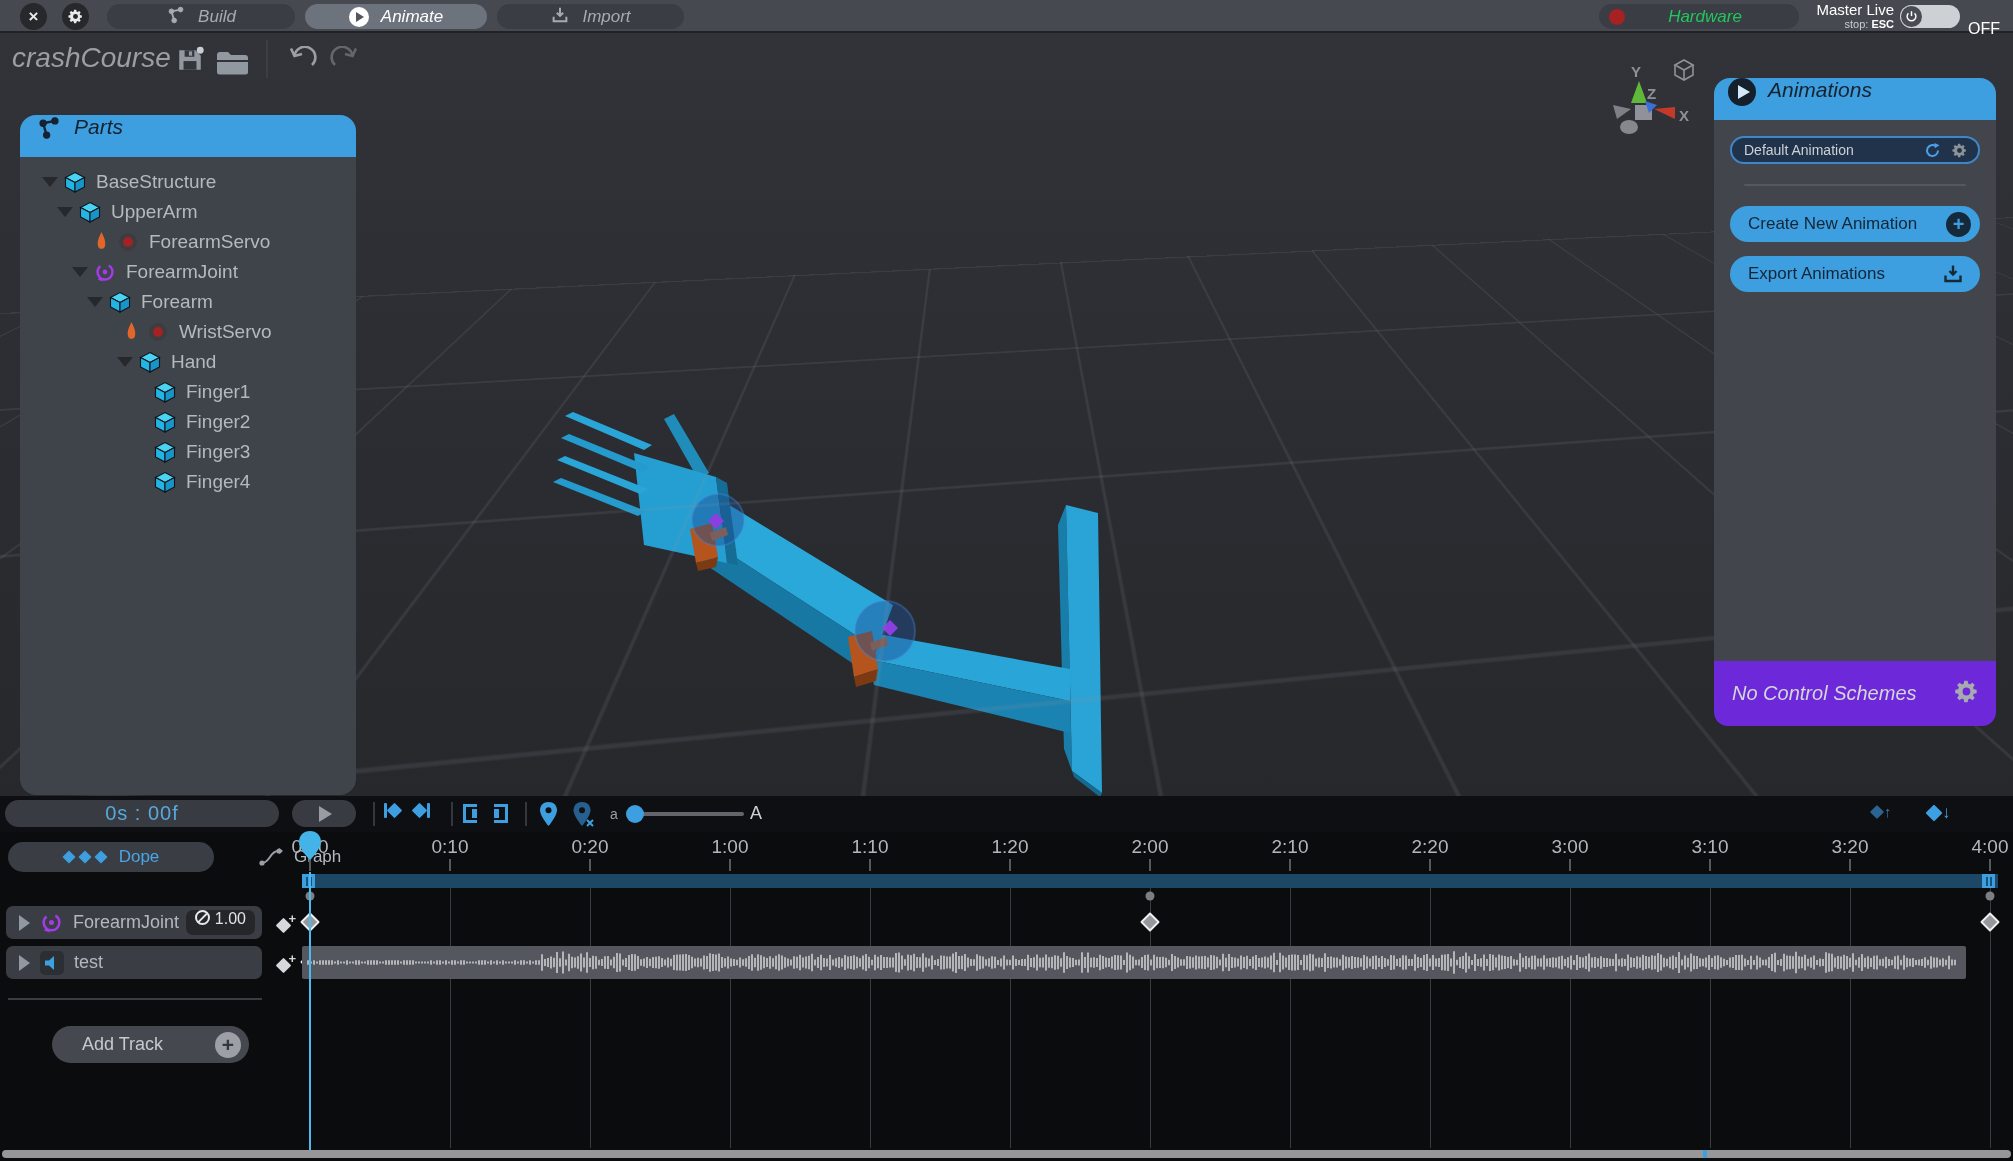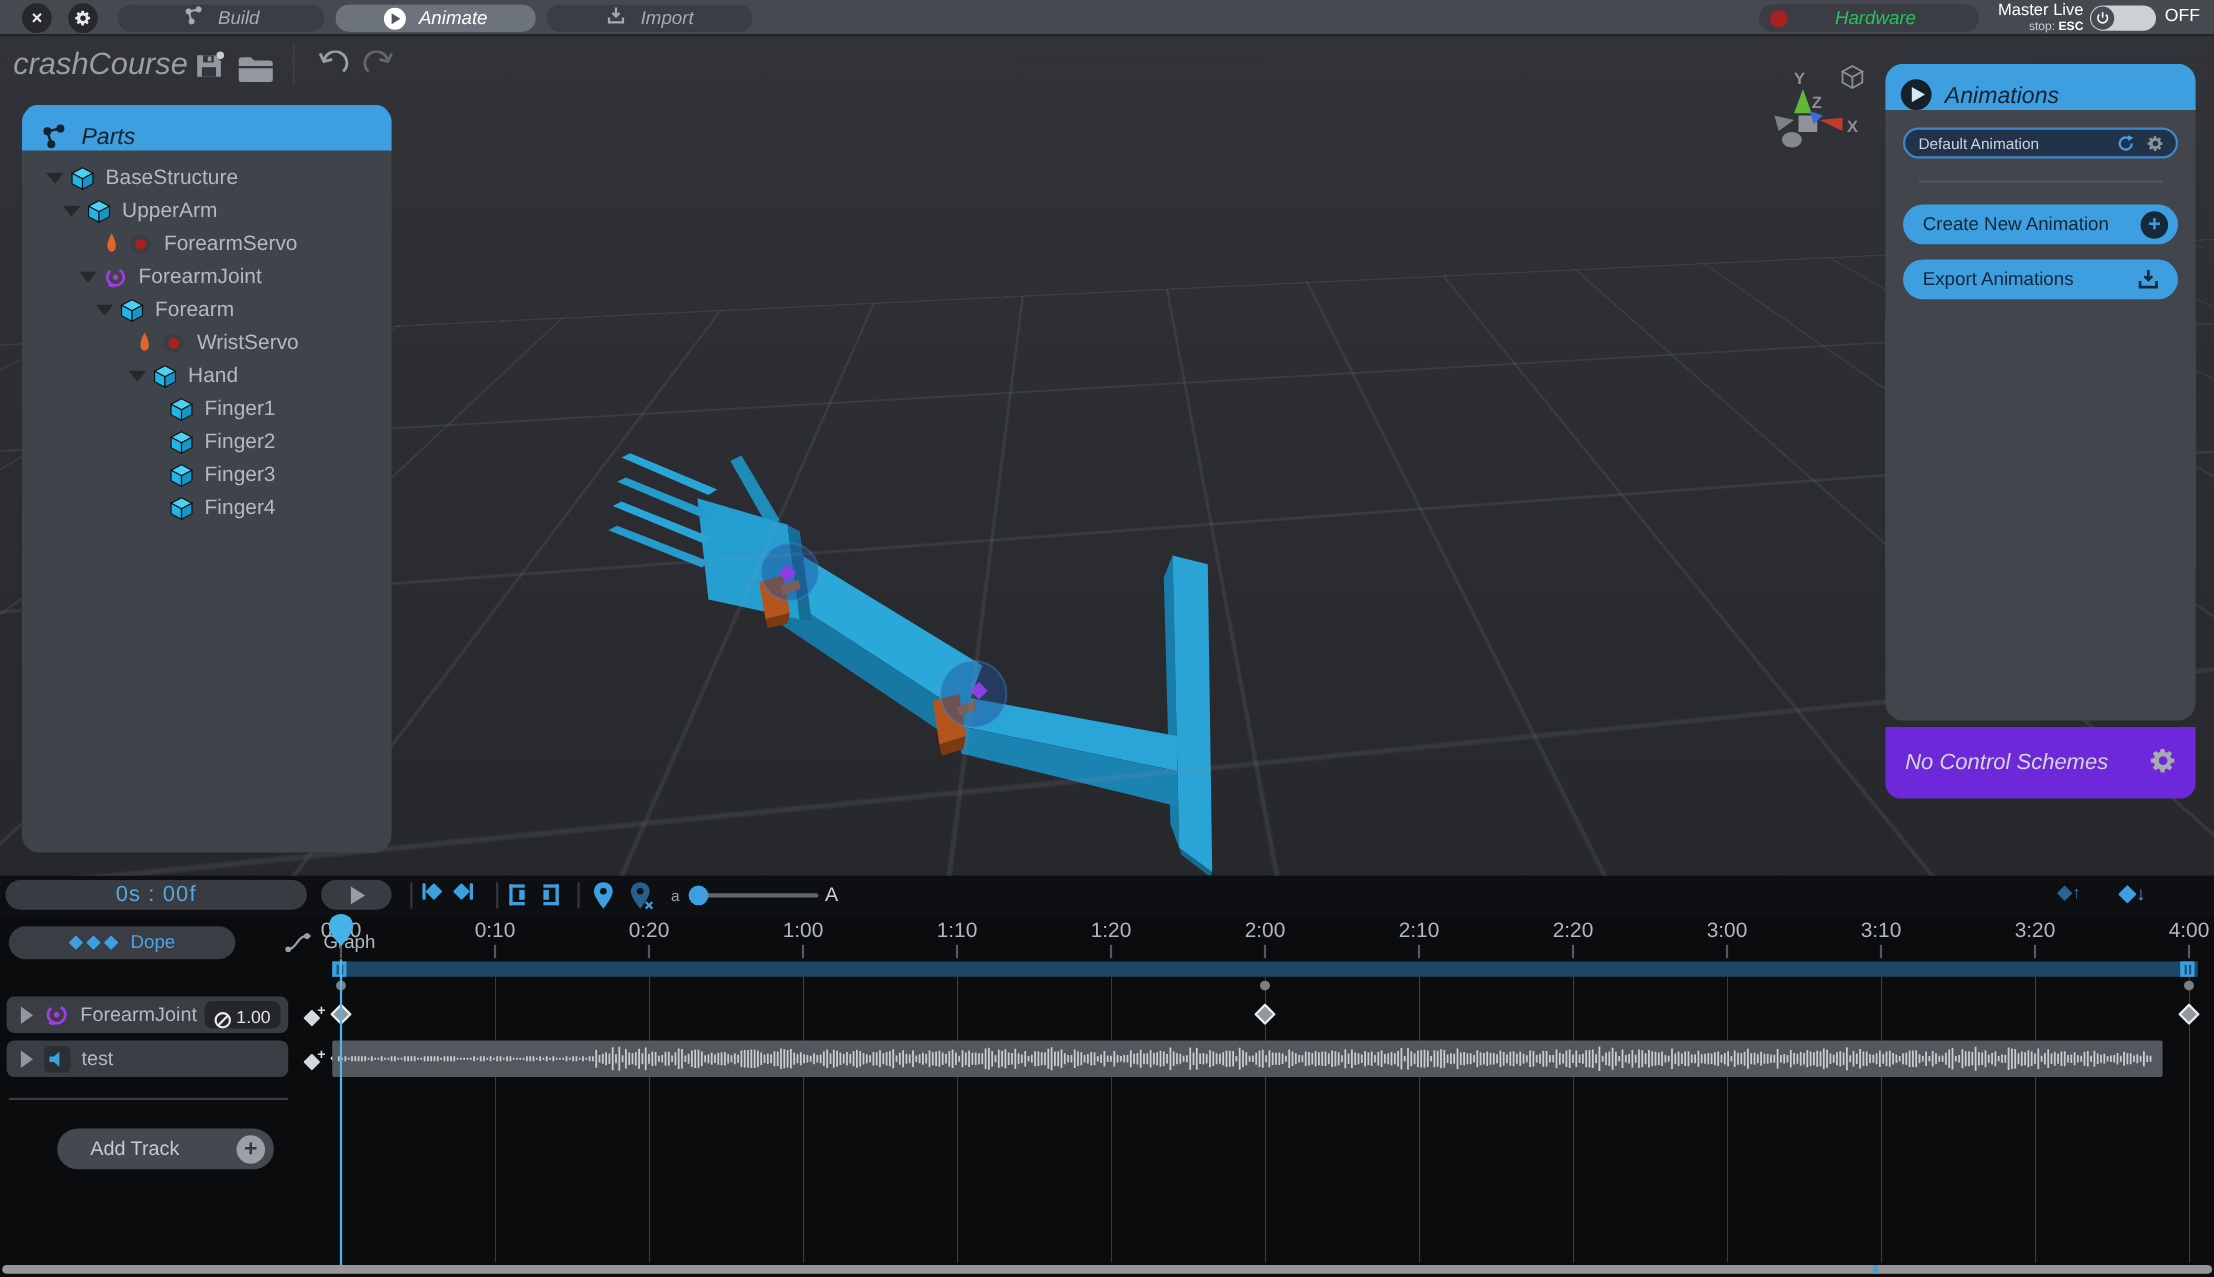--- a/index.html
+++ b/index.html
@@ -21,21 +21,21 @@
   .play-chip i { width:0; height:0; border-left:8px solid #53565c; border-top:5px solid transparent; border-bottom:5px solid transparent; margin-left:2px; }
   #hardware-pill { position:absolute; left:1599px; top:4px; width:200px; height:25px; border-radius:13px; background:#3a3d43; display:flex; align-items:center; }
   #hardware-dot { width:16px; height:16px; border-radius:50%; background:#a62121; margin-left:10px; }
   #hardware-label { flex:1; text-align:center; font-style:italic; font-size:17px; color:#22c55e; margin-right:14px; }
   #master-live { position:absolute; left:1804px; top:1px; width:90px; text-align:right; color:#fff; }
   #master-live .ml-title { font-size:15px; }
   #master-live .ml-hint { font-size:11px; color:#c9ccd1; }
   #master-live .ml-hint b { color:#fff; }
   #live-toggle { position:absolute; left:1900px; top:5px; width:60px; height:23px; border-radius:12px; background:#cdd0d5; cursor:pointer; }
   #live-knob { position:absolute; left:1px; top:1px; width:21px; height:21px; border-radius:50%; background:#494d53; display:flex; align-items:center; justify-content:center; }
-  #off-label { position:absolute; left:1968px; top:6px; font-size:16px; color:#fff; }
+  #off-label { position:absolute; left:1968px; top:20px; font-size:16px; color:#fff; }
 
   
   #project-title { position:absolute; left:12px; top:42px; font-size:28px; font-style:italic; color:#9a9ea5; z-index:6; }
   .hicon { position:absolute; z-index:6; cursor:pointer; }
   #save-icon { left:176px; top:46px; }
   #open-icon { left:216px; top:50px; }
   #title-divider { position:absolute; left:266px; top:40px; width:2px; height:38px; background:#3b3e43; z-index:6; }
   #undo-icon { left:286px; top:46px; color:#9a9ea5; }
   #redo-icon { left:330px; top:46px; color:#63666b; transform:scaleX(-1); }
 
@@ -46,21 +46,21 @@
     background-size:130px 130px; transform-origin:50% 0; transform:perspective(640px) rotateX(57deg) rotateZ(-5deg); }
   #robot-svg { position:absolute; left:540px; top:340px; }
 
   
   #gizmo { position:absolute; left:1605px; top:55px; width:110px; height:95px; z-index:5; }
   #gizmo .axis-label { position:absolute; font-size:15px; font-weight:bold; color:#8e9298; }
   #viewcube-icon { position:absolute; left:1672px; top:58px; z-index:5; color:#8e9298; cursor:pointer; }
 
   
   .panel { position:absolute; z-index:10; border-radius:16px; }
-  .panel-header { height:42px; background:#3d9fe0; border-radius:16px 16px 0 0; display:flex; align-items:flex-end; }
+  .panel-header { height:42px; background:#3d9fe0; border-radius:16px 16px 0 0; display:flex; align-items:flex-start;margin-top:20px; }
   .panel-title { font-style:italic; font-size:21px; color:#16222e; margin-left:12px; }
   #parts-panel { left:20px; top:95px; width:336px; height:680px; }
   #parts-body { background:#3f434a; border-radius:0 0 16px 16px; height:638px; padding-top:10px; overflow:hidden; }
   .tree-row { position:relative; height:30px; display:flex; align-items:center; cursor:pointer; }
   .tree-arrow { width:0; height:0; border-left:8px solid transparent; border-right:8px solid transparent; border-top:10px solid #26282b; margin-right:6px; flex:none; }
   .tree-icon { display:flex; align-items:center; margin-right:10px; flex:none; }
   .tree-label { font-size:19px; color:#b5b9bf; white-space:nowrap; }
 
   #anim-panel { left:1714px; top:58px; width:282px; height:597px; }
   #anim-body { background:#42464c; border-radius:0 0 16px 16px; height:555px; position:relative; }
@@ -119,21 +119,21 @@
   .range-handle { position:absolute; top:0; width:13px; height:14px; background:#3d9fe0; display:flex; align-items:center; justify-content:center; gap:2px; cursor:ew-resize; }
   .range-handle i { width:2px; height:9px; background:#14537a; }
 
   .kf-dot { position:absolute; width:9px; height:9px; border-radius:50%; background:#7b7f84; transform:translate(-50%,-50%); }
   .keyframe-diamond { position:absolute; width:14px; height:14px; background:#94979c; border:2px solid #eceeef; transform:translate(-50%,-50%) rotate(45deg); border-radius:1px; cursor:pointer; }
 
   .track-pill { position:absolute; left:6px; width:256px; height:33px; background:#3a3e44; border-radius:7px; display:flex; align-items:center; }
   .track-expand { width:0; height:0; border-top:8px solid transparent; border-bottom:8px solid transparent; border-left:11px solid #9298a0; margin-left:13px; flex:none; cursor:pointer; }
   .track-icon { margin-left:10px; flex:none; display:flex; align-items:center; }
   .track-name { font-size:18px; color:#b4b8be; margin-left:10px; flex:1; white-space:nowrap; }
-  .speed-badge { height:25px; background:#24262a; border-radius:7px; display:flex; align-items:flex-end; gap:5px; padding:0 9px; margin-right:7px; }
+  .speed-badge { height:25px; background:#24262a; border-radius:7px; display:flex; align-items:flex-start; gap:5px; padding:0 9px; margin-right:7px; }
   .slash-circle { width:15px; height:15px; border:2px solid #e8e9ec; border-radius:50%; position:relative; }
   .slash-circle::after { content:""; position:absolute; left:-1px; top:4.5px; width:13px; height:2px; background:#e8e9ec; transform:rotate(-45deg); }
   .speed-value { font-size:16px; color:#dfe2e6; }
   .audio-chip { width:24px; height:24px; border-radius:5px; background:#2b2e33; display:flex; align-items:center; justify-content:center; }
   .add-kf-btn { position:absolute; left:276px; width:20px; height:20px; cursor:pointer; }
   .add-kf-btn .d { position:absolute; left:2px; top:6px; width:11px; height:11px; background:#d6d9dc; transform:rotate(45deg); border-radius:1px; }
   .add-kf-btn .p { position:absolute; right:0; top:-3px; color:#d6d9dc; font-size:13px; font-weight:bold; }
 
   #waveform-band { position:absolute; left:302px; top:114px; width:1664px; height:33px; background:#54575d; border-radius:2px; overflow:hidden; }
   #tracks-separator { position:absolute; left:8px; top:166px; width:254px; height:2px; background:#393c40; }

